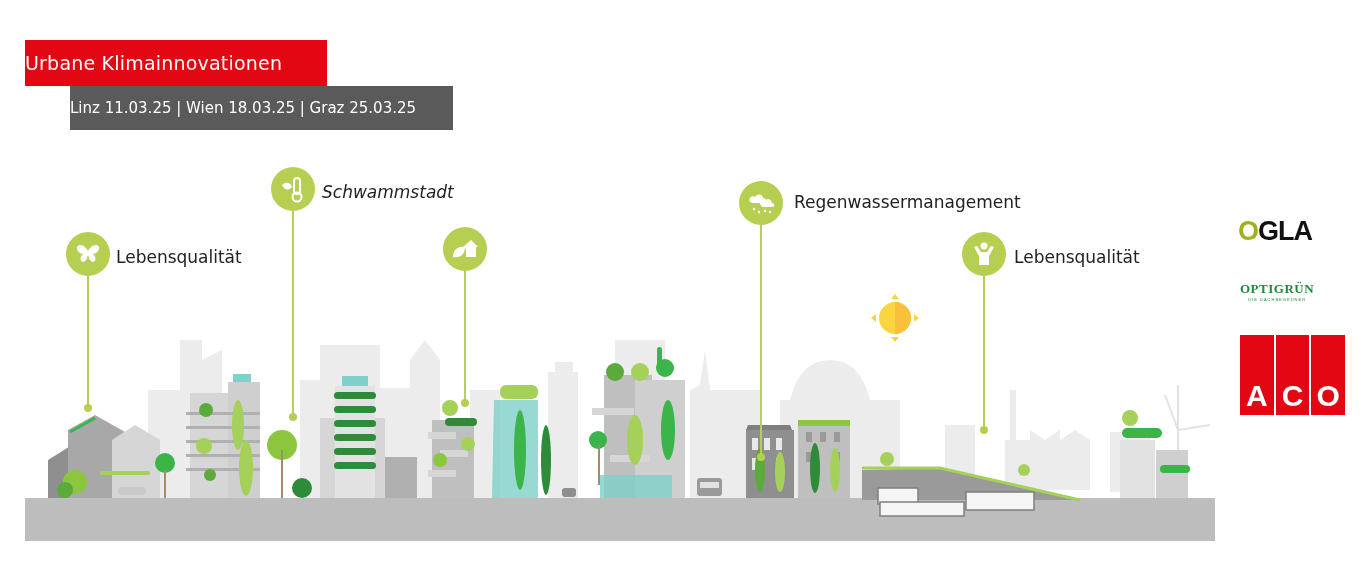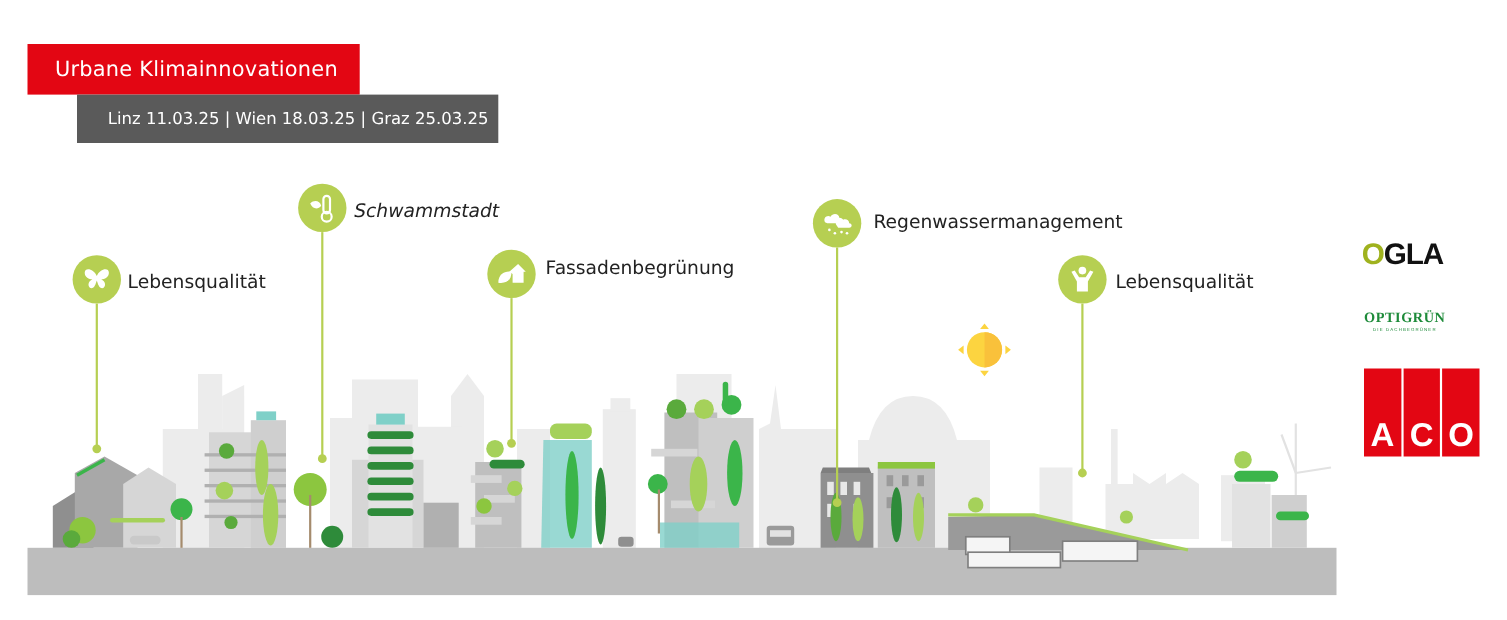--- a/index.html
+++ b/index.html
@@ -1,18 +1,18 @@
 <!DOCTYPE html>
 <html><head>
 <meta charset="utf-8">
 <style>
   html,body{margin:0;padding:0;background:#fff;}
   body{width:1370px;height:564px;position:relative;overflow:hidden;font-family:"DejaVu Sans","Liberation Sans",sans-serif;}
-  .title-box{position:absolute;left:25px;top:40px;width:302px;height:46px;background:#e30613;color:#fff;font-size:19px;display:flex;align-items:center;padding-left:25px;box-sizing:border-box;letter-spacing:0.2px;}
-  .date-box{position:absolute;left:70px;top:86px;width:383px;height:44px;background:#5a5a5a;color:#fff;font-size:15px;display:flex;align-items:center;padding-left:28px;box-sizing:border-box;}
+  .title-box{position:absolute;left:25px;top:40px;width:302px;height:46px;background:#e30613;color:#fff;font-size:19px;display:flex;align-items:center;box-sizing:border-box;letter-spacing:0.2px;}
+  .date-box{position:absolute;left:70px;top:86px;width:383px;height:44px;background:#5a5a5a;color:#fff;font-size:15px;display:flex;align-items:center;box-sizing:border-box;}
   .pin{position:absolute;}
   .pin .circle{position:absolute;width:44px;height:44px;border-radius:50%;background:#b6cf52;display:flex;align-items:center;justify-content:center;}
   .pin .stem{position:absolute;width:2px;background:#b6cf52;}
   .pin .dot{position:absolute;width:8px;height:8px;border-radius:50%;background:#b6cf52;}
   .pin-label{position:absolute;font-size:17px;color:#222;line-height:26px;white-space:nowrap;}
   .scene{position:absolute;left:0;top:0;}
   .logo{position:absolute;margin-top:16px;}
   .ogla{left:1238px;top:200px;font-family:"Liberation Sans",sans-serif;font-weight:bold;font-size:27px;color:#111;letter-spacing:-1px;}
   .ogla .o{color:#9fb21e;}
   .optigruen{left:1240px;top:265px;font-family:"Liberation Serif",serif;font-weight:bold;font-size:13px;color:#1e8b3a;letter-spacing:0.5px;}
@@ -212,21 +212,20 @@
   <div class="circle">
     <svg width="28" height="24" viewBox="0 0 28 24">
         <path fill="#fff" d="M12,10 L20,3 L27,10 L25,10 L25,20 L15,20 L15,12 Z"></path>
         <path fill="#fff" d="M2,20 C2,12 8,9 14,10 C14,18 9,21 2,20 Z"></path>
       </svg>
   </div>
   <div class="stem" style="left:21px;top:44px;height:130px;"></div>
   <div class="dot" style="left:18px;top:172px;"></div>
 </div>
 <div class="pin-label" style="left:496px;top:231px;">
-  <div>Fassadenbegrünung</div>
 </div>
 
 <div class="pin" style="left:739px;top:181px;">
   <div class="circle">
     <svg width="30" height="26" viewBox="0 0 30 26">
         <path fill="#fff" d="M4,12 C2,8 6,5 9,7 C11,3 17,4 17,8 C21,8 22,12 19,13 L6,13 Z"></path>
         <path fill="#fff" d="M14,14 C13,11 17,9 19,11 C21,8 26,9 26,13 C29,13 29,17 26,17 L16,17 Z"></path>
         <circle cx="8" cy="19" r="1.2" fill="#fff"></circle>
         <circle cx="13" cy="22" r="1.2" fill="#fff"></circle>
         <circle cx="19" cy="21" r="1.2" fill="#fff"></circle>

